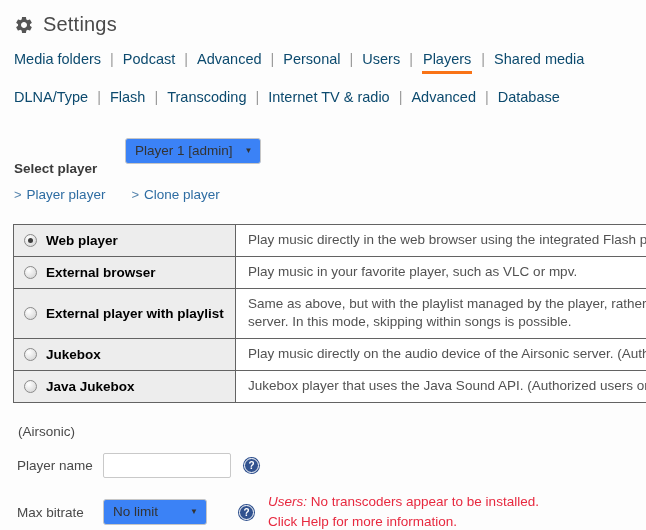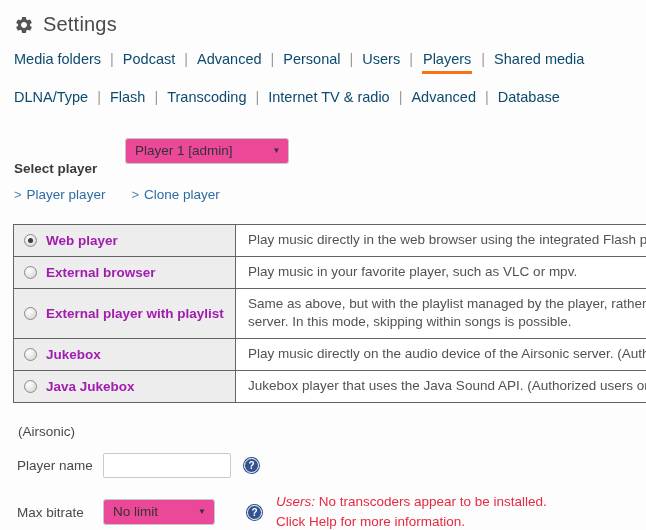--- a/index.html
+++ b/index.html
@@ -18,39 +18,39 @@
   .nav { margin:15px 0 0 14px; font-size:14.5px; line-height:1.2; }
   .nav2 { margin-top:15px; }
   .nav a { color:#0c4a6e; text-decoration:none; cursor:pointer; }
   .nav a.active { display:inline-block; border-bottom:3px solid #f97316; padding:0 1px 3px 1px; }
   .sep { color:#9a9a9a; margin:0 9px; }
   
   .select-row { display:flex; align-items:center; margin:19px 0 0 14px; }
   .select-row .lbl { font-weight:bold; color:#3b3b3b; width:111px;margin-top:35px; }
   .fake-select {
     display:inline-flex; align-items:center; justify-content:space-between;
-    min-width:117px; padding:4px 8px 5px 9px; background:#ec4899;
-    border:1px solid #c6c6c6; border-radius:3px; color:#333; cursor:pointer;gap:28px;
+    min-width:117px; padding:4px 8px 5px 9px; background:#3b82f6;
+    border:1px solid #c6c6c6; border-radius:3px; color:#333; cursor:pointer;
   }
   .fake-select .arrow { font-size:8px; color:#333; margin-left:12px; }
   .bitrate-select { min-width:104px; }
   
   .actions { margin:11px 0 0 14px; }
   .actions a { color:#2d6ca2; text-decoration:none; margin-right:26px; cursor:pointer; }
   .actions .chev { color:#5584ad; margin-right:5px; font-size:13px; }
   
   table.ptable {
     margin:22px 0 0 13px; width:840px; border-collapse:collapse; table-layout:fixed;
   }
   table.ptable td { border:1px solid #636363; vertical-align:middle; }
   td.pt-label {
     width:222px; background:#ededed; padding:7px 10px;
   }
   td.pt-label .cellflex { display:flex; align-items:center; gap:9px; }
-  td.pt-label .name { font-weight:bold; color:#a21caf; }
+  td.pt-label .name { font-weight:bold; color:#000000; }
   td.pt-desc {
     background:#fff; padding:6px 12px; color:#525252;
     white-space:pre-line; line-height:1.4;
   }
   .radio {
     width:13px; height:13px; border-radius:50%; flex:none;
     border:1px solid #8b8b8b; position:relative; cursor:pointer;
     background:radial-gradient(circle at 35% 30%, #ffffff 0%, #e3e3e3 60%, #cfcfcf 100%);
   }
   .radio.checked::after {

